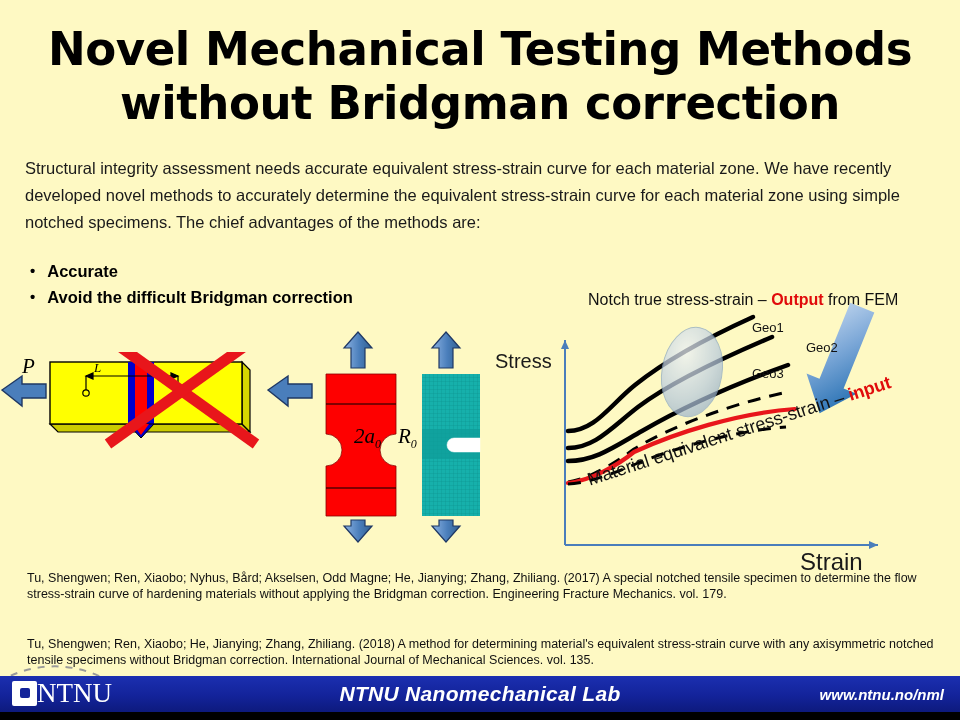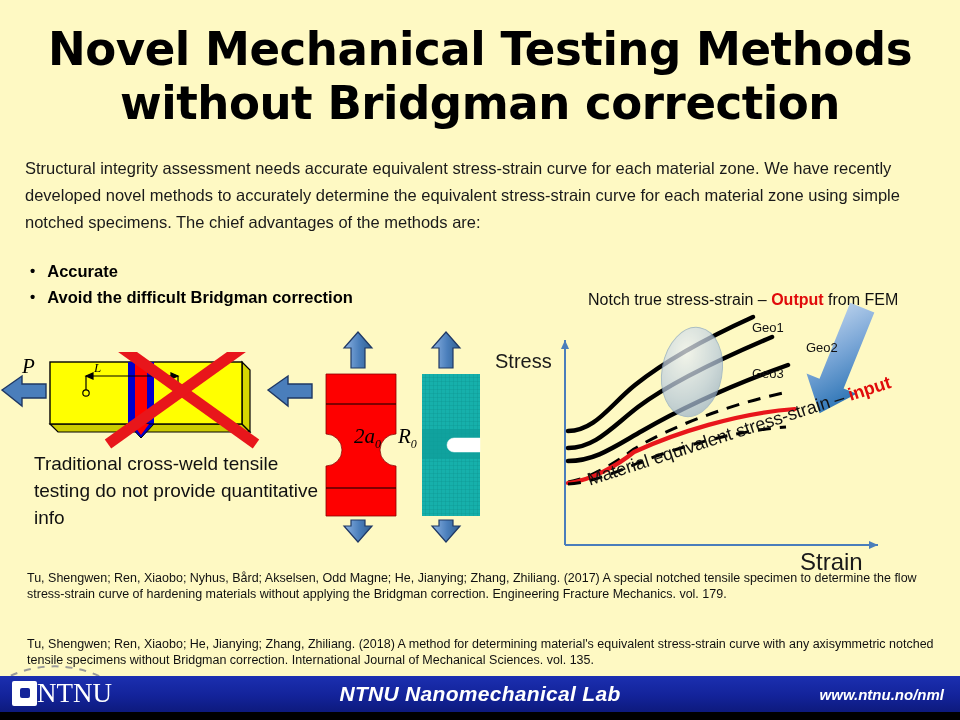--- a/index.html
+++ b/index.html
@@ -220,21 +220,20 @@
         <line x1="108" y1="-14" x2="256" y2="92"></line>
         <line x1="256" y1="-14" x2="108" y2="92"></line>
       </g>
     </svg>
     
     <div style="position:absolute; left:22px; top:2px; font-family:'Liberation Serif',serif; font-style:italic; font-size:21px;">P</div>
     
     <div style="position:absolute; left:94px; top:8px; font-family:'Liberation Serif',serif; font-style:italic; font-size:13px;">L</div>
   </div>
 
-  <div class="cw-caption">Traditional cross-weld tensile testing do not provide quantitative info</div>
 
   <div class="specimens">
     <svg width="185" height="215" viewBox="0 0 185 215">
       <defs>
         <pattern id="mesh" width="4" height="4" patternUnits="userSpaceOnUse">
           <rect width="4" height="4" fill="#16b0ab"></rect>
           <path d="M4 0 L4 4 M0 4 L4 4" stroke="#0d8f8b" stroke-width="0.6" fill="none"></path>
         </pattern>
         <linearGradient id="barrow" x1="0" y1="0" x2="1" y2="0">
           <stop offset="0%" stop-color="#8db3e2"></stop>

